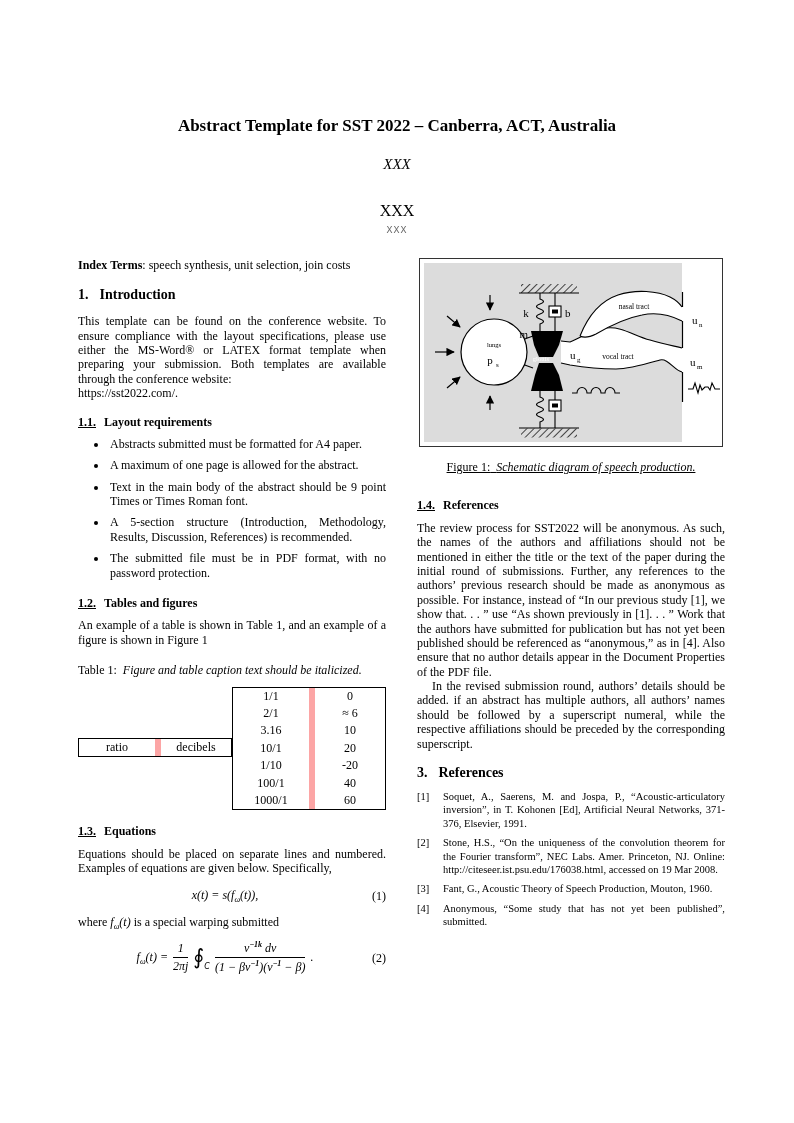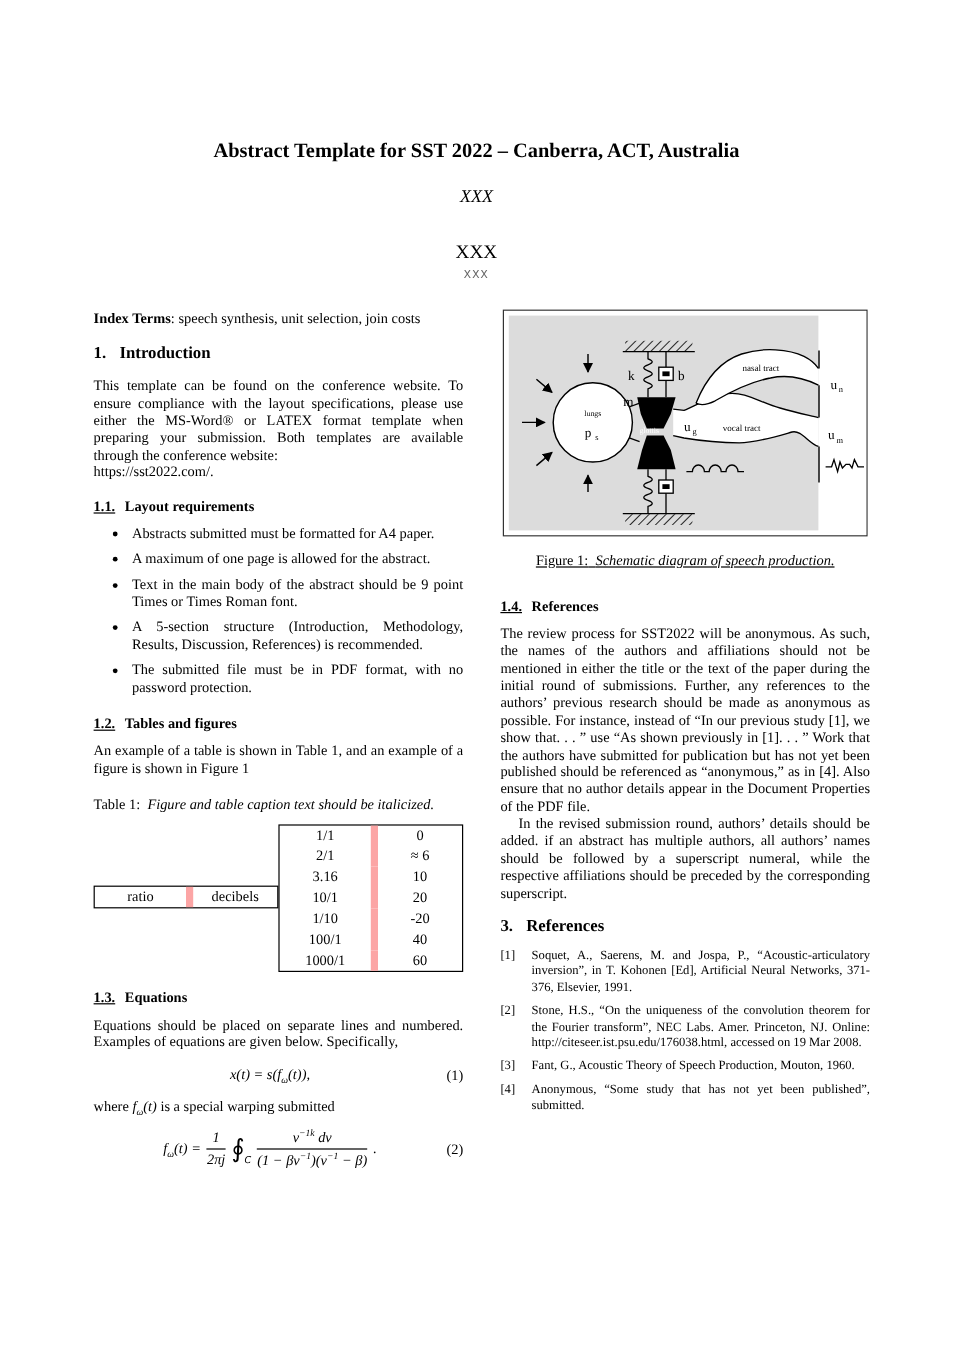--- a/index.html
+++ b/index.html
@@ -35,21 +35,21 @@
   .dt{display:grid;grid-template-columns:76px 76px;border:1px solid #000;}
   .dt-head{margin-bottom:2px;}
   .dt .c{ text-align:center;padding:1px 0 2px;}
   .dt .c.r{border-left:6px solid #fca5a5;}
 
   
   .equation{display:flex;align-items:center;margin:12px 0 10px;}
   .eq-body{flex:1;text-align:center;font-style:italic;}
   .eq-num{font-style:normal;}
   sub{font-size:8px;}
-  sup{font-size:8px;}
+  sup{font-size:8px;font-weight:bold;}
   .frac{display:inline-flex;flex-direction:column;text-align:center;vertical-align:middle;margin:0 2px;transform:translateY(-1px);}
   .frac .fn{border-bottom:1px solid #000;padding:0 3px 1px;}
   .frac .fd{padding-top:1px;}
   .oint{font-size:21px;font-family:"DejaVu Sans",sans-serif;font-style:normal;vertical-align:middle;}
   .oint sub{font-style:italic;}
   .eq2{margin:10px 0;}
 
   
   .fig-frame{width:302px;height:187px;border:1px solid #333;margin:0 auto;}
   .fcap{text-align:center;margin:13px 0 0;text-decoration:underline;}

